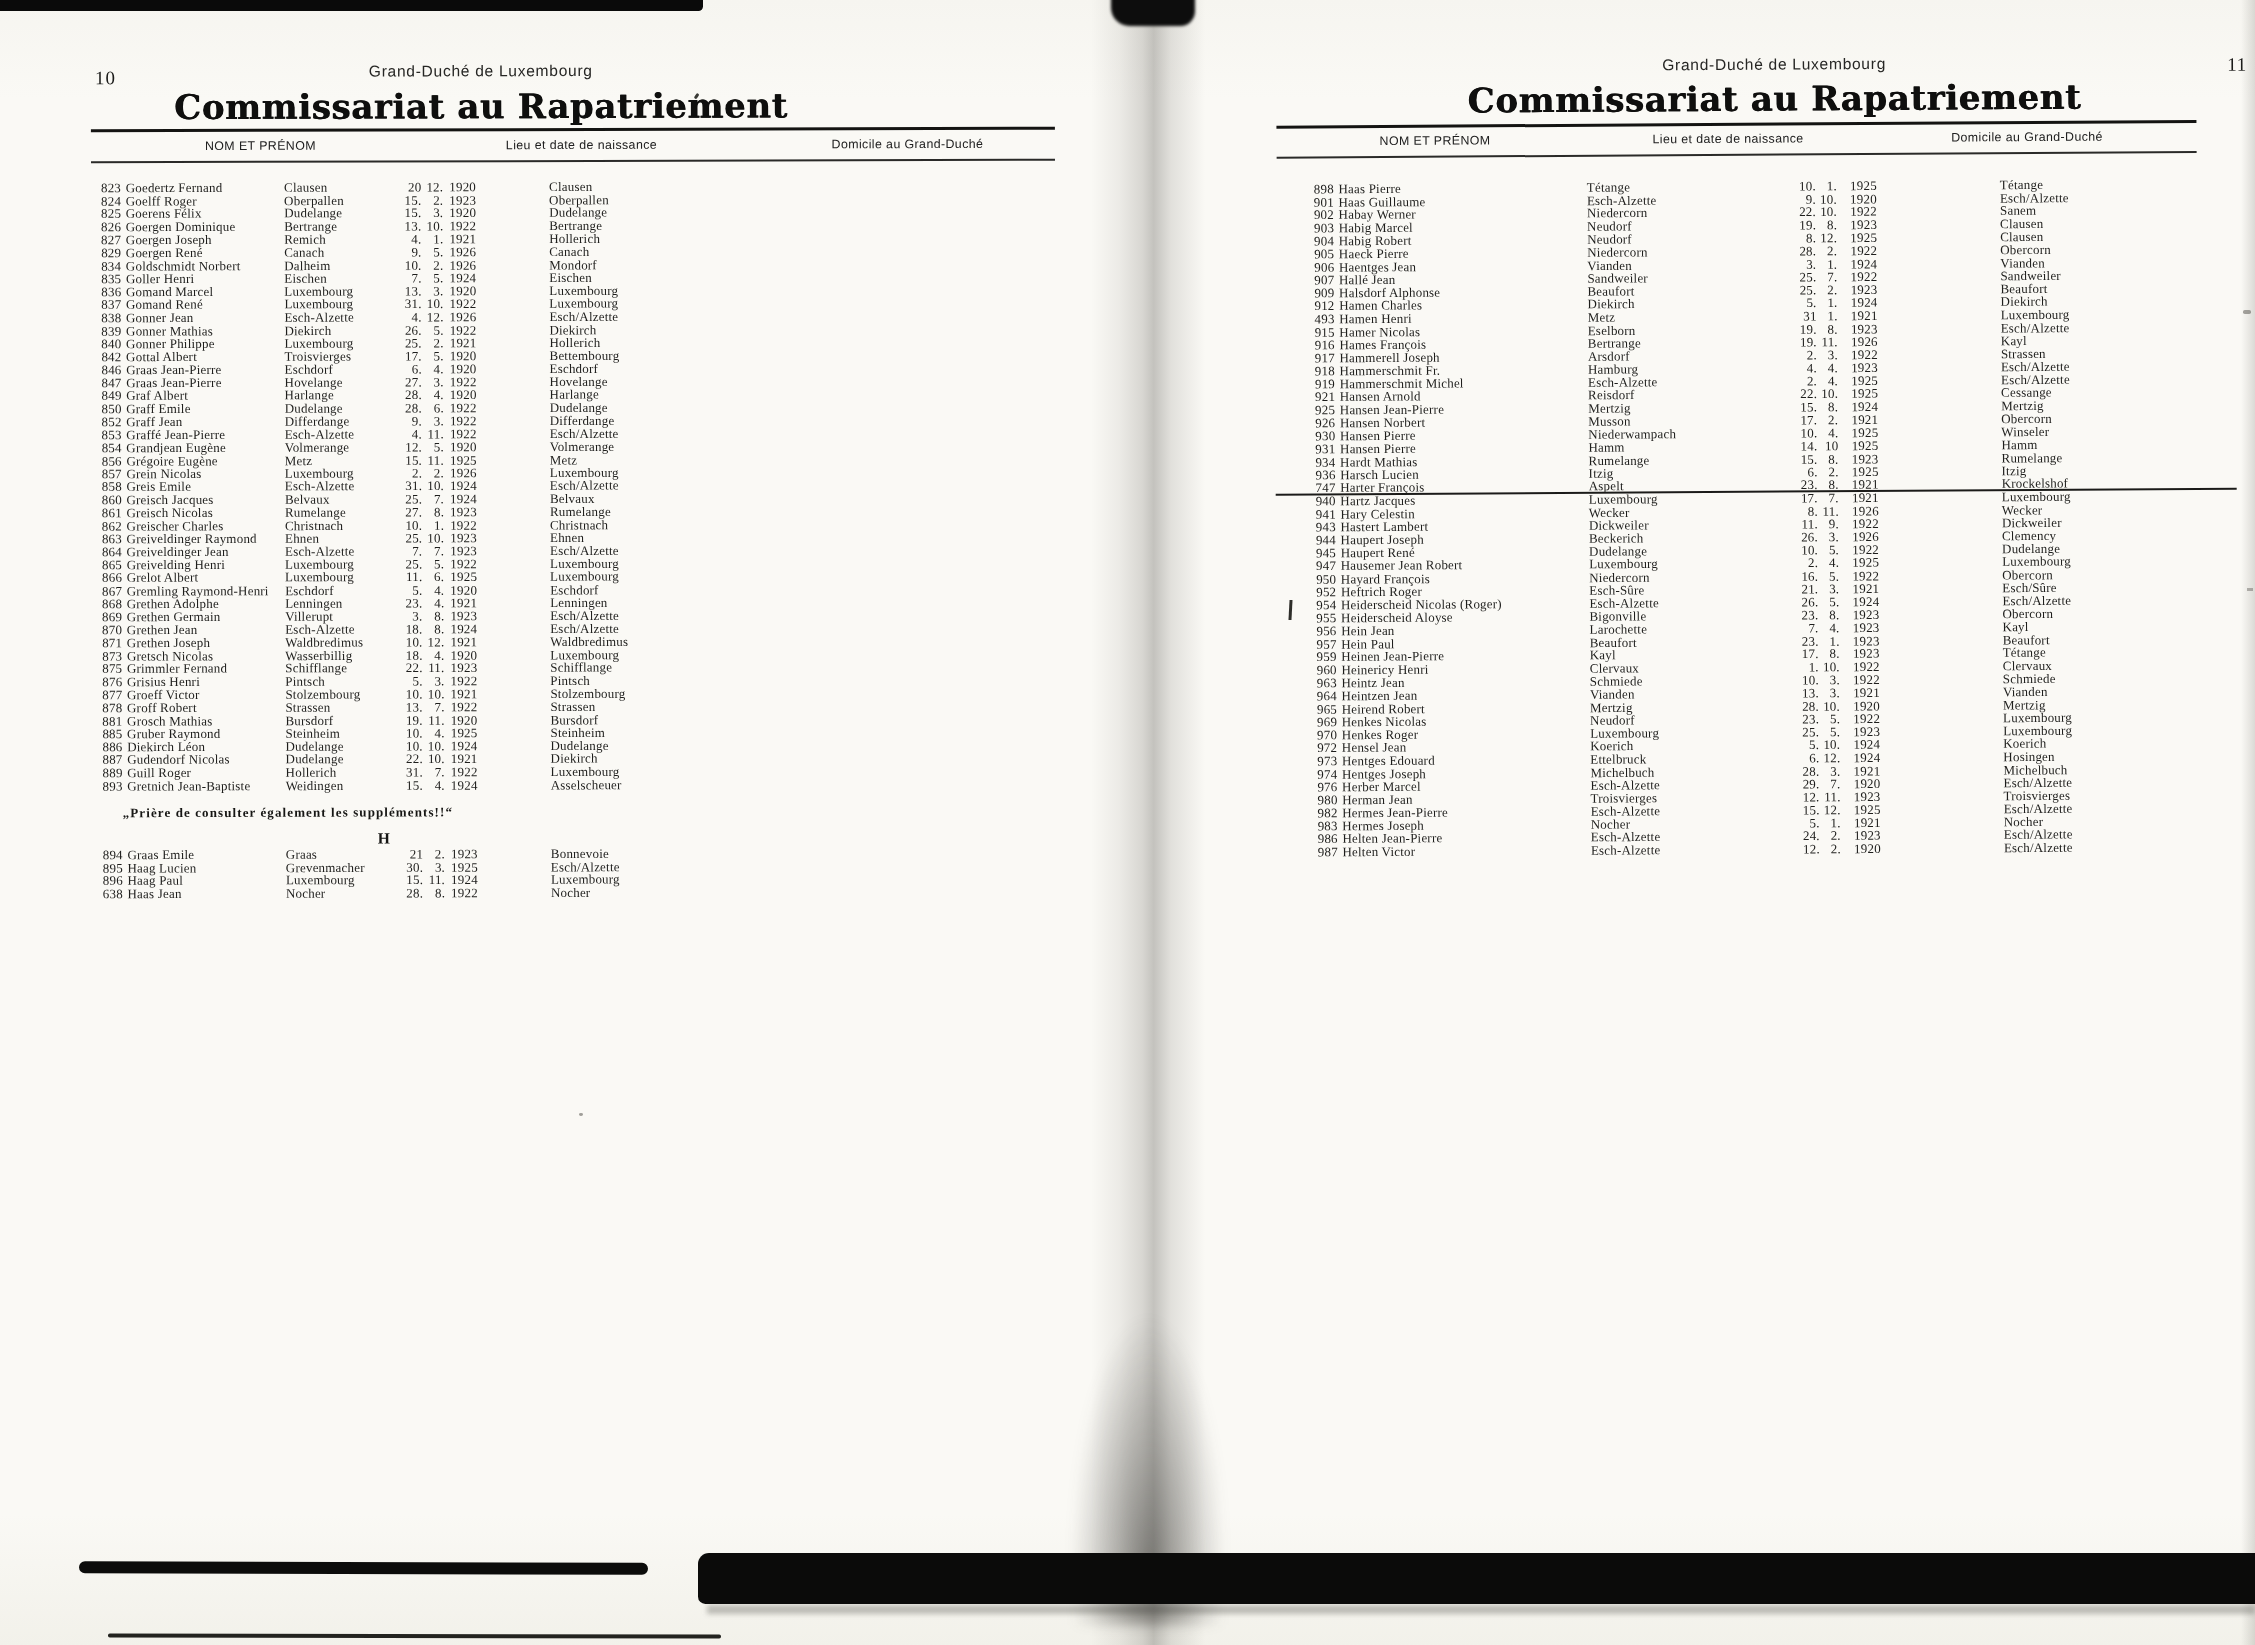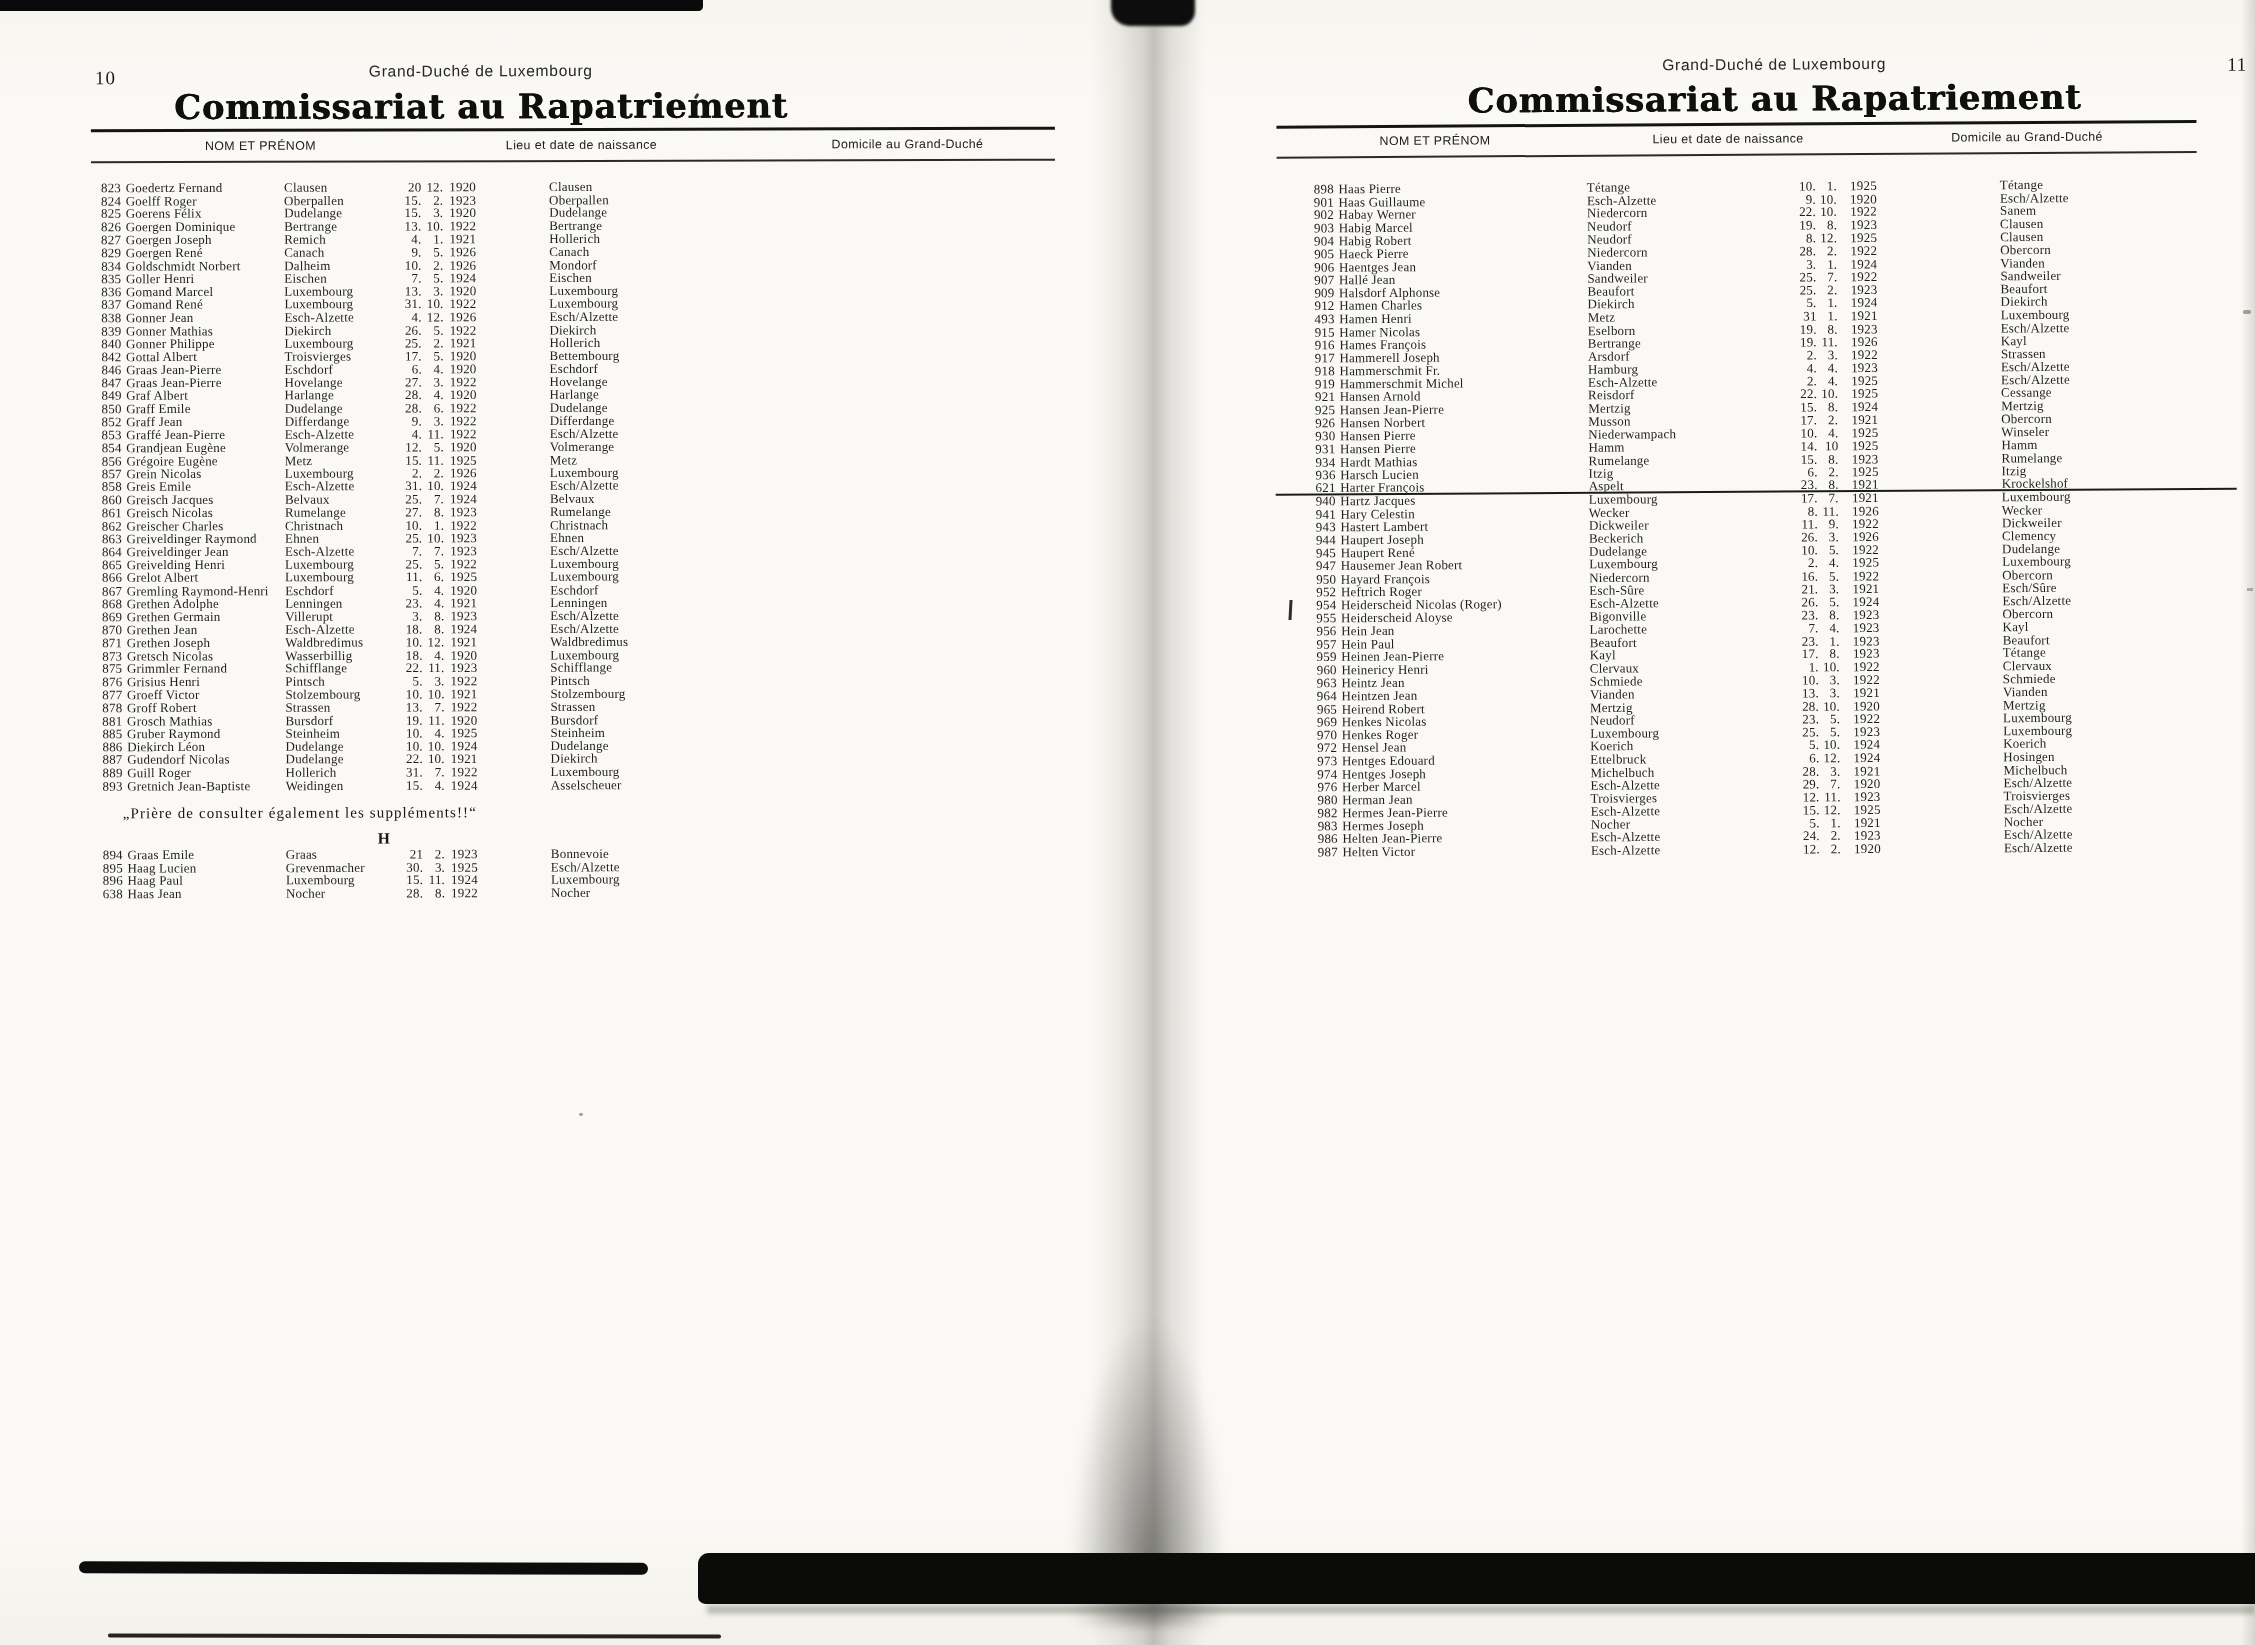--- a/index.html
+++ b/index.html
@@ -48,21 +48,21 @@
   .row:nth-child(7n+3){transform:translateY(-0.4px)}
   .c-num{text-align:right}
   .c-name{padding-left:4.6px}
   .c-date{display:flex}
   .c-date span{text-align:right}
   .page-left .d1{width:18.4px}.page-left .d2{width:22px}.page-left .d3{width:33px}
   .page-right .d1{width:55px}.page-right .d2{width:21px}.page-right .d3{width:40px}
   .page-left .c-dom{padding-left:73px}
   .page-right .c-dom{padding-left:122px}
   .mid-rule{height:1.8px;background:#1b1b19;margin:-0.9px 0 -0.9px 96px;width:961px}
-  .note{position:absolute;left:35px;top:749px;font-weight:400;font-size:15px;letter-spacing:1.1px;color:#161614;white-space:nowrap}
+  .note{position:absolute;left:35px;top:749px;font-weight:700;font-size:13px;letter-spacing:1.1px;color:#161614;white-space:nowrap}
   .section-letter{position:absolute;left:0;top:774px;width:592px;text-align:center;font-weight:700;font-size:15.6px;color:#141412}
   
   .artifact{position:absolute}
   #top-bar{left:0;top:0;width:703px;height:11px;background:#0a0a0a;border-radius:0 0 4.6px 0;z-index:6}
   #gutter{left:1091px;top:0;width:114px;height:1646px;z-index:2;
     background:linear-gradient(90deg,rgba(110,106,98,0) 0%,rgba(110,106,98,.10) 25%,rgba(95,92,85,.22) 45%,rgba(70,68,62,.30) 55%,rgba(95,92,85,.16) 70%,rgba(110,106,98,0) 100%)}
   #gutter-top{left:1111px;top:-5.5px;width:84px;height:31px;background:#0d0d0d;border-radius:0 0 14.7px 18.4px;filter:blur(1.5px);z-index:6}
   #gutter-bottom{left:1070px;top:1313px;width:156px;height:312px;z-index:3;
     background:radial-gradient(ellipse at 50% 80%,rgba(45,44,40,.5),rgba(45,44,40,0) 70%);filter:blur(5.5px)}
   #bottom-band{left:698px;top:1553px;width:1557px;height:51px;background:#0b0b0a;border-radius:11px 0 0 7.3px;z-index:6}
@@ -918,21 +918,21 @@
         <span class="c-name">Harsch Lucien</span>
         <span class="c-birth">Itzig</span>
         <span class="c-date">
           <span class="d1">6.</span>
           <span class="d2">2.</span>
           <span class="d3">1925</span>
         </span>
         <span class="c-dom">Itzig</span>
       </div>
       <div class="row">
-        <span class="c-num">621</span>
+        <span class="c-num">747</span>
         <span class="c-name">Harter François</span>
         <span class="c-birth">Aspelt</span>
         <span class="c-date">
           <span class="d1">23.</span>
           <span class="d2">8.</span>
           <span class="d3">1921</span>
         </span>
         <span class="c-dom">Krockelshof</span>
       </div>
       <div class="mid-rule"></div>

